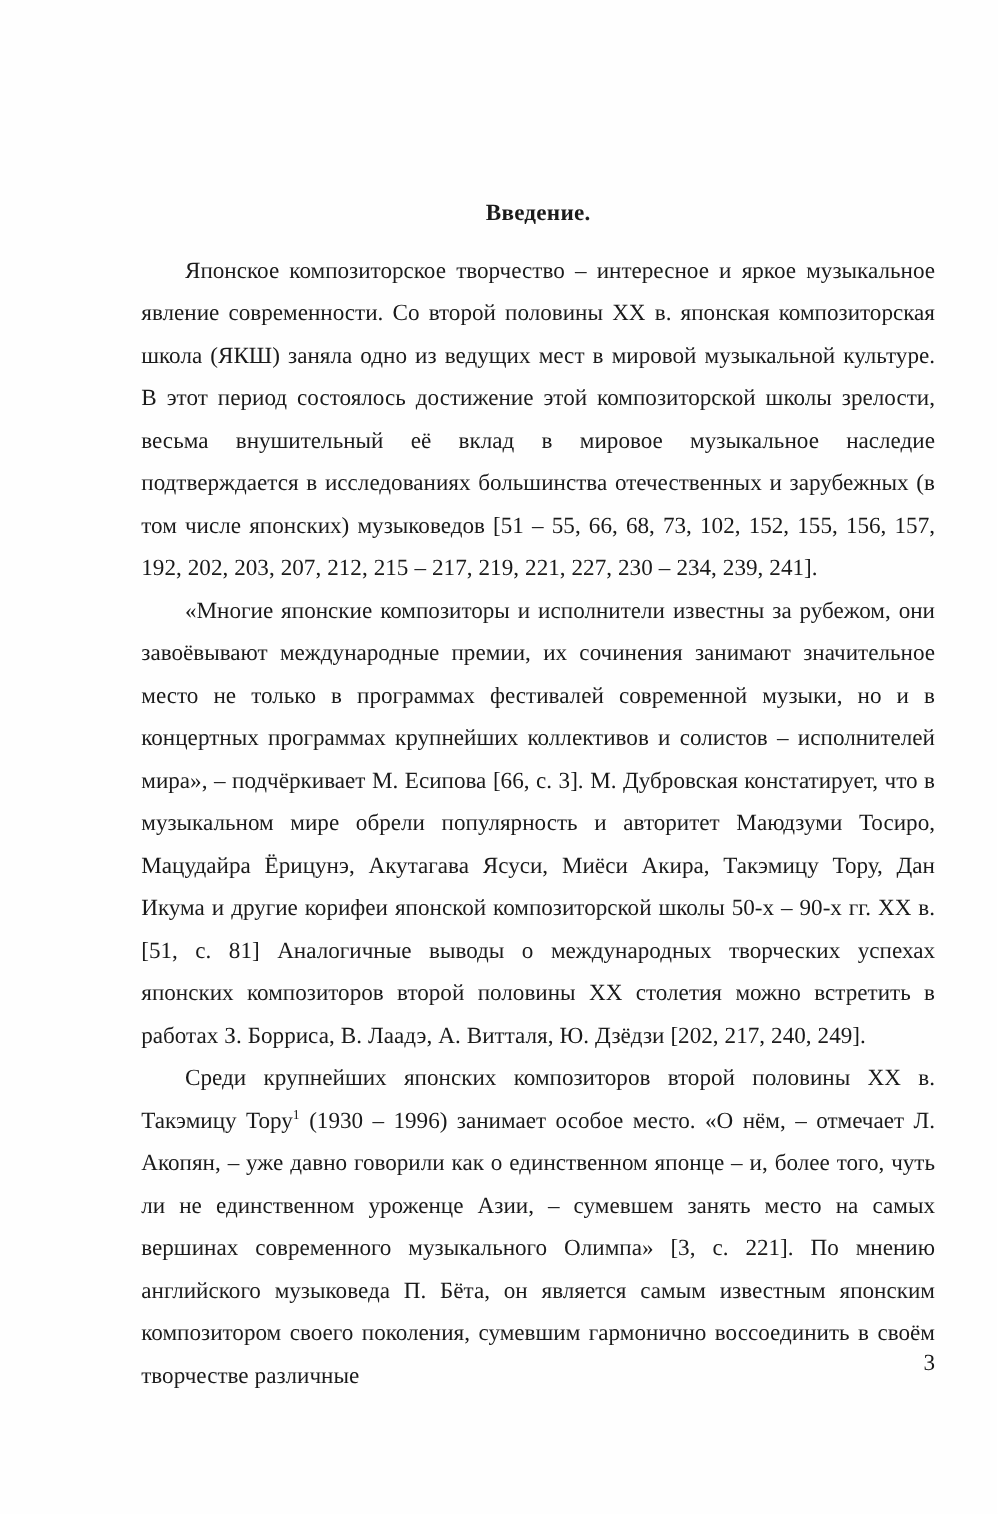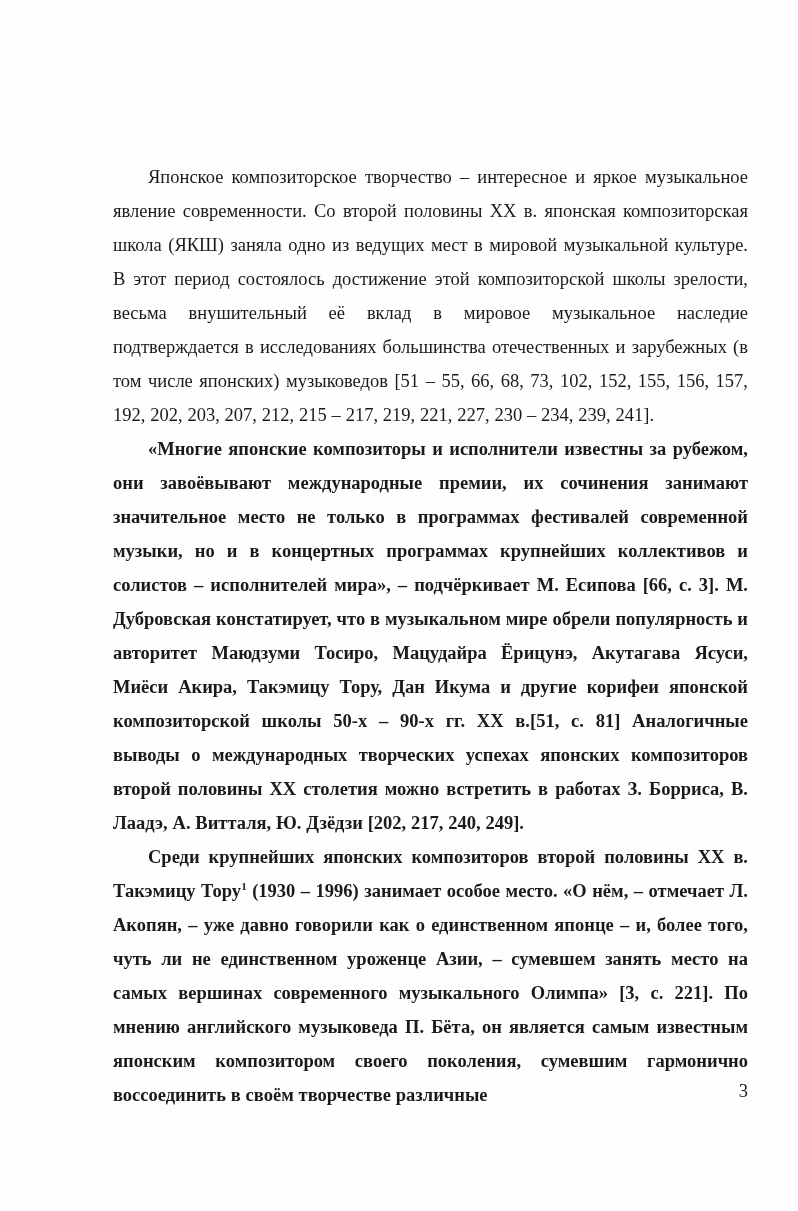--- a/index.html
+++ b/index.html
@@ -44,21 +44,20 @@
     text-align: justify;
     text-justify: inter-word;
     text-indent: 35px;
     margin: 0 0 0 0;
     hyphens: none;
     word-spacing: 0.2px;
   }
 
   .para + .para {
     margin-top: 0;
-    font-weight: bold;
   }
 
   .footnote-marker {
     font-size: 11px;
     vertical-align: super;
     line-height: 0;
   }
 
   .page-number {
     position: absolute;
@@ -69,20 +68,21 @@
     text-align: right;
   }
 </style>
 </head>
 <body>
 
 <div class="page">
 
   <div class="text-block">
 
+    <h1 class="doc-heading">Введение.</h1>
 
     <p class="para">Японское композиторское творчество – интересное и яркое музыкальное явление современности. Со второй половины XX в. японская композиторская школа (ЯКШ) заняла одно из ведущих мест в мировой музыкальной культуре. В этот период состоялось достижение этой композиторской школы зрелости, весьма внушительный её вклад в мировое музыкальное наследие подтверждается в исследованиях большинства отечественных и зарубежных (в том числе японских) музыковедов [51 – 55, 66, 68, 73, 102, 152, 155, 156, 157, 192, 202, 203, 207, 212, 215 – 217, 219, 221, 227, 230 – 234, 239, 241].</p>
 
     <p class="para">«Многие японские композиторы и исполнители известны за рубежом, они завоёвывают международные премии, их сочинения занимают значительное место не только в программах фестивалей современной музыки, но и в концертных программах крупнейших коллективов и солистов – исполнителей мира», – подчёркивает М. Есипова [66, с. 3]. М. Дубровская констатирует, что в музыкальном мире обрели популярность и авторитет Маюдзуми Тосиро, Мацудайра Ёрицунэ, Акутагава Ясуси, Миёси Акира, Такэмицу Тору, Дан Икума и другие корифеи японской композиторской школы 50-х – 90-х гг. XX в.[51, с. 81] Аналогичные выводы о международных творческих успехах японских композиторов второй половины XX столетия можно встретить в работах З. Борриса, В. Лаадэ, А. Витталя, Ю. Дзёдзи [202, 217, 240, 249].</p>
 
     <p class="para"><span>Среди крупнейших японских композиторов второй половины XX в. Такэмицу Тору</span><span class="footnote-marker">1</span><span> (1930 – 1996) занимает особое место. «О нём, – отмечает Л. Акопян, – уже давно говорили как о единственном японце – и, более того, чуть ли не единственном уроженце Азии, – сумевшем занять место на самых вершинах современного музыкального Олимпа» [3, с. 221]. По мнению английского музыковеда П. Бёта, он является самым известным японским композитором своего поколения, сумевшим гармонично воссоединить в своём творчестве различные</span></p>
 
   </div>
 
   <div class="page-number">3</div>

